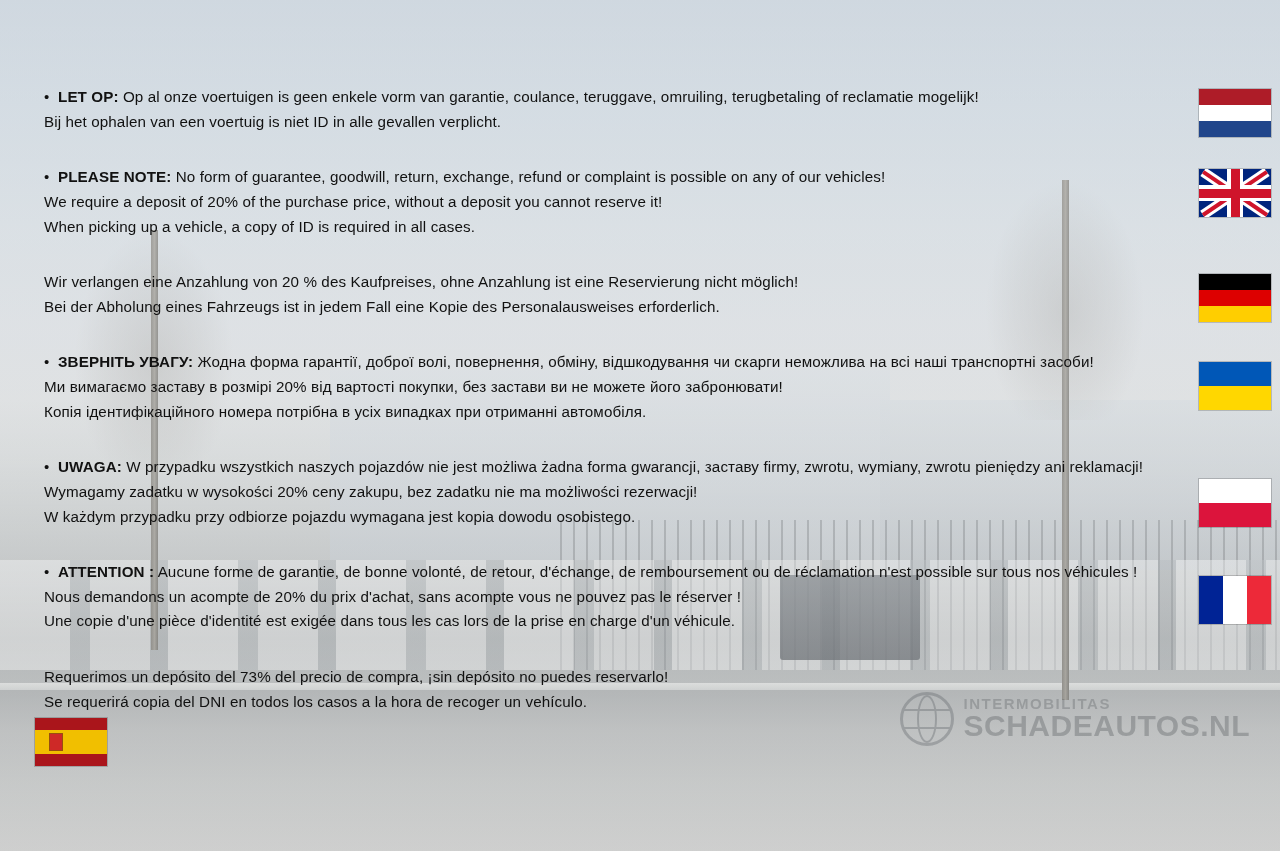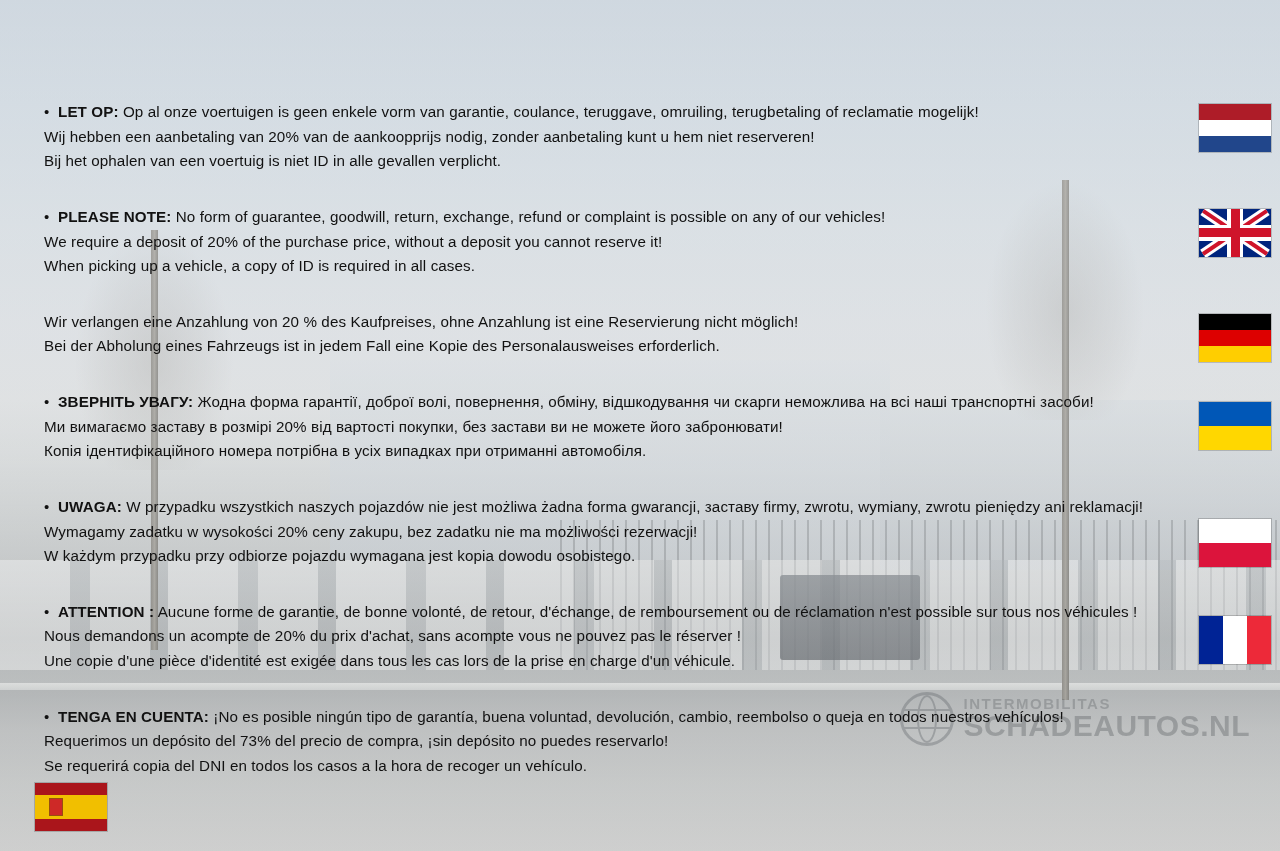--- a/index.html
+++ b/index.html
@@ -204,21 +204,21 @@
     position: absolute;
     left: 0;
     top: 0;
     width: 1280px;
     height: 851px;
     padding: 84px 0 0 0;
     box-sizing: border-box;
   }
   .notice {
     position: relative;
-    margin: 16px 0 31px 0;
+    margin: 1px 0 31px 0;
     padding: 0 120px 0 44px;
     color: #111;
   }
   .notice p {
     margin: 0;
     font-size: 15.2px;
     line-height: 1.62;
     color: #111;
     letter-spacing: .1px;
   }
@@ -343,21 +343,20 @@
       <div class="wm-bottom">SCHADEAUTOS.NL</div>
     </div>
   </div>
 
   <div class="content">
 
     <div class="notice">
       <p class="lead">
         <span class="bullet">•</span><span class="kw">LET OP:</span><span> Op al onze voertuigen is geen enkele vorm van garantie, coulance, teruggave, omruiling, terugbetaling of reclamatie mogelijk!</span>
       </p>
-      <p>Wij hebben een aanbetaling van 20% van de aankoopprijs nodig, zonder aanbetaling kunt u hem niet reserveren!</p>
       <p>Bij het ophalen van een voertuig is niet ID in alle gevallen verplicht.</p>
       <div class="flag flag-nl" style="top:4px;">
         <div class="s1"></div>
           <div class="s2"></div>
           <div class="s3"></div>
       </div>
     </div>
 
     <div class="notice">
       <p class="lead">
@@ -418,23 +417,20 @@
       <p> Nous demandons un acompte de 20% du prix d'achat, sans acompte vous ne pouvez pas le réserver !</p>
       <p> Une copie d'une pièce d'identité est exigée dans tous les cas lors de la prise en charge d'un véhicule.</p>
       <div class="flag flag-fr" style="top:16px;">
         <div class="v1"></div>
           <div class="v2"></div>
           <div class="v3"></div>
       </div>
     </div>
 
     <div class="notice">
-      <p class="lead">
-        <span class="bullet">•</span><span class="kw">TENGA EN CUENTA:</span><span> ¡No es posible ningún tipo de garantía, buena voluntad, devolución, cambio, reembolso o queja en todos nuestros vehículos!</span>
-      </p>
       <p>Requerimos un depósito del 73% del precio de compra, ¡sin depósito no puedes reservarlo!</p>
       <p>Se requerirá copia del DNI en todos los casos a la hora de recoger un vehículo.</p>
       <div class="flag flag-es" style="top:4px;">
         <div class="s1"></div>
           <div class="s2"></div>
           <div class="s3"></div>
         <div class="crest"></div>
       </div>
     </div>
 

